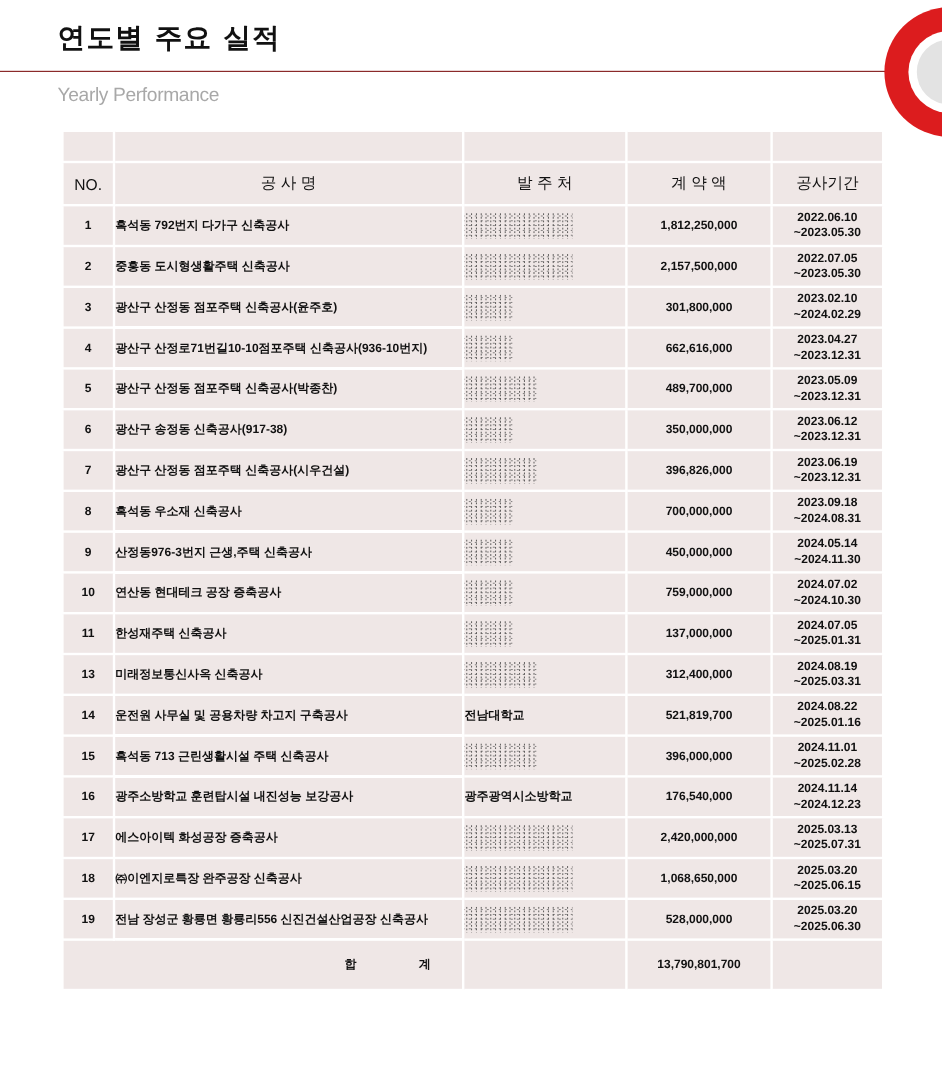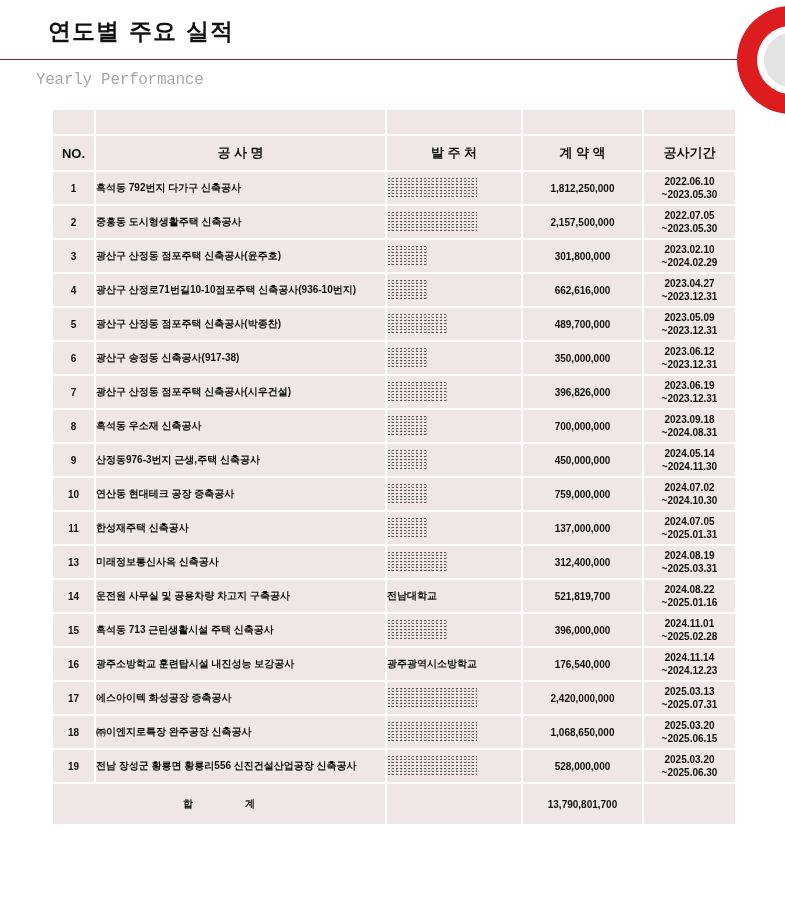--- a/index.html
+++ b/index.html
@@ -1,45 +1,45 @@
 <!DOCTYPE html>
 <html><head>
 <meta charset="utf-8">
 <style>
   html, body { margin: 0; padding: 0; background: #ffffff; }
   body { width: 785px; height: 902px; position: relative; overflow: hidden;
          font-family: "DejaVu Sans", "Liberation Sans", sans-serif; }
   .title { position: absolute; left: 48px; top: 16px; font-size: 23px; font-weight: bold;
            color: #111; letter-spacing: 1px; margin: 0; }
   .title-rule { position: absolute; left: 0; top: 59px; width: 745px; height: 1px; background: #8b2a2a; }
-  .subtitle { position: absolute; left: 36px; top: 71px; font-family: Liberation Mono, monospace;
+  .subtitle { position: absolute; left: 48px; top: 71px; font-family: Liberation Sans, sans-serif;
               font-size: 16px; color: #a8a8a8; letter-spacing: -0.3px; }
   .ring { position: absolute; left: 737px; top: 6px; width: 108px; height: 108px; border-radius: 50%;
           background: #dc1c1e; }
   .ring-inner { position: absolute; left: 20px; top: 20px; width: 68px; height: 68px; border-radius: 50%;
                 background: #ffffff; }
   .ring-core { position: absolute; left: 7px; top: 7px; width: 54px; height: 54px; border-radius: 50%;
                background: #e3e3e3; }
 
   table.perf { position: absolute; left: 51px; top: 108px; width: 684px; border-collapse: collapse;
                table-layout: fixed; font-family: "Liberation Sans", sans-serif; }
   table.perf td, table.perf th { background: #efe7e6; border: 2px solid #ffffff; padding: 0;
                font-size: 10px; color: #111; font-weight: bold; }
   col.c-no { width: 43px; } col.c-name { width: 291px; } col.c-client { width: 136px; }
   col.c-amt { width: 121px; } col.c-per { width: 93px; }
   tr.spacer td { height: 24px; }
-  tr.head th { height: 34px; font-size: 13px; font-weight: bold; }
+  tr.head th { height: 34px; font-size: 13px; font-weight: normal; }
   tr.row td { height: 32px; }
   td.no { text-align: center; }
   td.name { text-align: left; padding-left: 2px; white-space: nowrap; overflow: hidden; }
   td.client { font-size: 11px; }
   td.amt { text-align: center; }
   td.per { text-align: center; line-height: 13px; }
   tr.total td { height: 40px; }
-  td.total-label { text-align: center; font-size: 11px; }
+  td.total-label { text-align: right; font-size: 11px; }
   td.total-label span { display: inline-block; margin: 0 26px; }
   .redacted { display: inline-block; width: 90px; height: 22px;
     background-image: radial-gradient(#222 0.6px, transparent 0.9px), radial-gradient(#555 0.5px, transparent 0.8px);
     background-size: 4px 3px, 5px 4px; background-position: 0 0, 2px 1px; opacity: 0.75; vertical-align: middle; }
   .redacted.narrow { width: 40px; }
   .redacted.mid { width: 60px; }
 </style>
 </head>
 <body>
 

